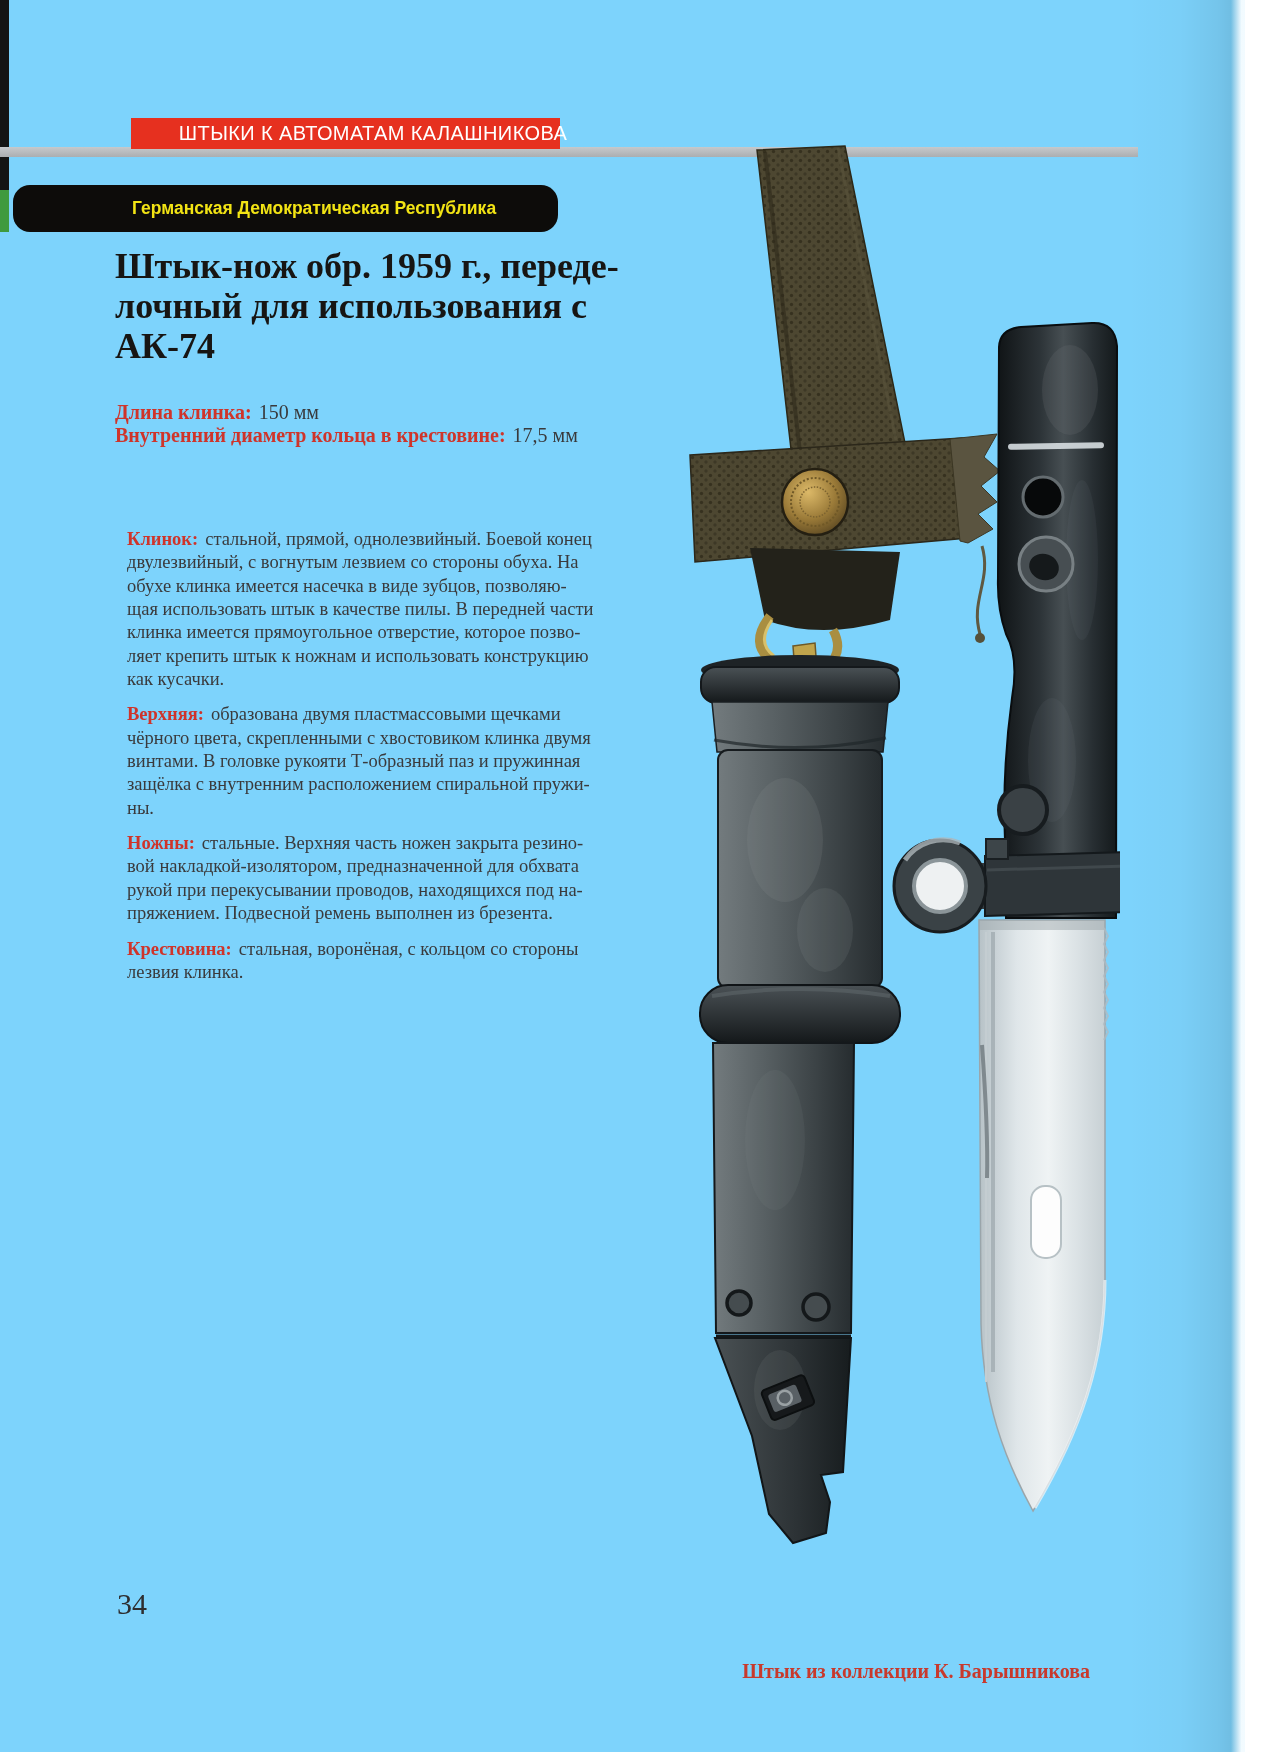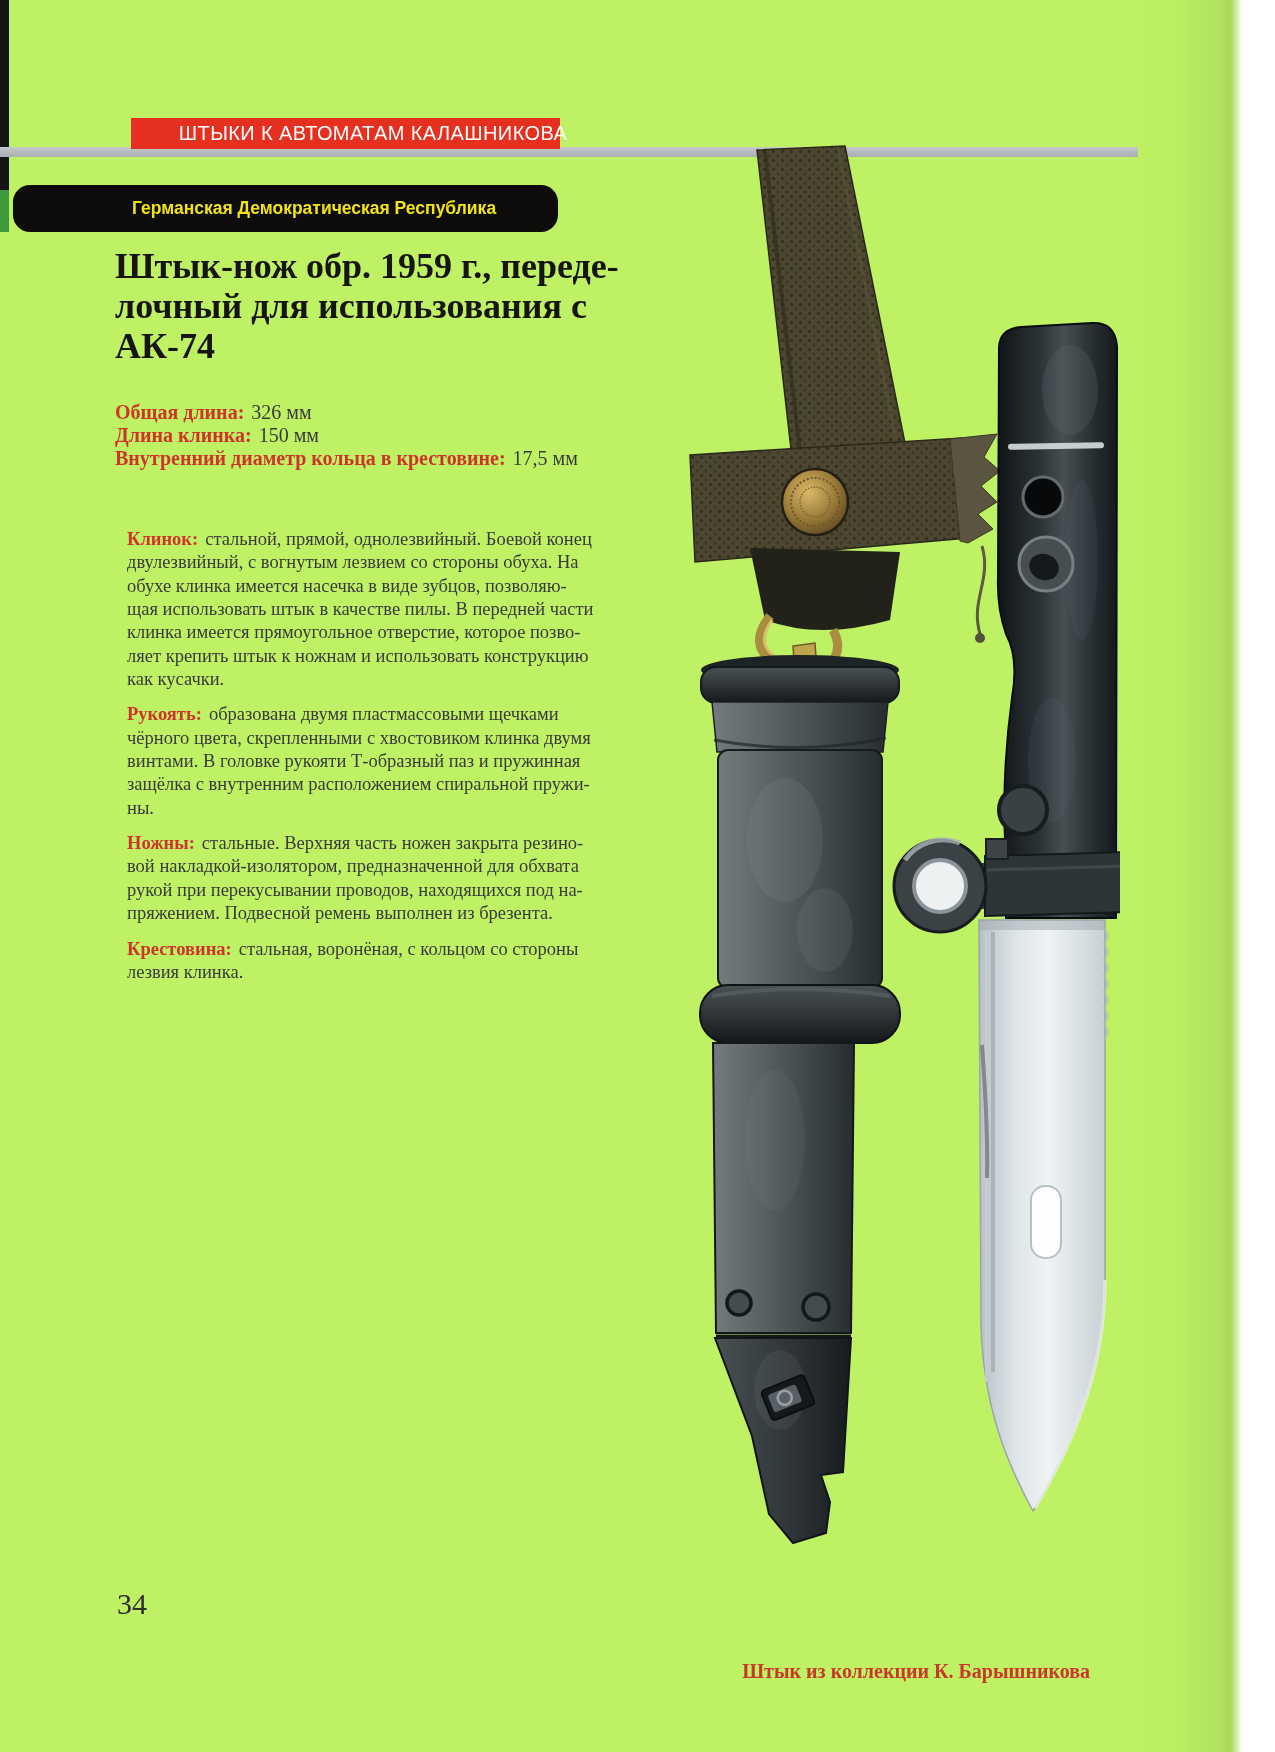--- a/index.html
+++ b/index.html
@@ -1,18 +1,18 @@
 <!DOCTYPE html>
 <html><head>
 <meta charset="utf-8">
 <style>
   html,body{margin:0;padding:0;background:#ffffff;}
   .page{
     position:relative;width:1245px;height:1752px;overflow:hidden;
-    background:#bef264;
+    background:#7dd3fc;
     font-family:"Liberation Serif","DejaVu Serif",serif;
   }
   
   .left-strip{position:absolute;left:0;top:0;width:9px;height:232px;background:#141414;}
   .left-strip-green{position:absolute;left:0;top:190px;width:9px;height:42px;background:#3f9a3e;}
   .gray-rule{position:absolute;left:0;top:147px;width:1138px;height:10px;
     background:linear-gradient(#c6c9cc,#abaeb1);}
   .right-edge{position:absolute;right:0;top:0;width:118px;height:1752px;
     background:linear-gradient(to right,rgba(0,0,0,0) 0%,rgba(0,0,0,0.02) 45%,rgba(0,0,0,0.07) 78%,rgba(0,0,0,0.10) 88%,rgba(255,255,255,0.9) 97%);}
 
@@ -59,39 +59,36 @@
   <div class="black-bar">
     <span>Германская Демократическая Республика</span>
   </div>
 
   <h1 class="title">Штык-нож обр. 1959 г., переде-
 лочный для использования с
 АК-74</h1>
 
   <div class="specs">
     <div class="spec-line">
-      <span class="lead">Общая длина:</span><span class="val">326 мм</span>
-    </div>
-    <div class="spec-line">
       <span class="lead">Длина клинка:</span><span class="val">150 мм</span>
     </div>
     <div class="spec-line">
       <span class="lead">Внутренний диаметр кольца в крестовине:</span><span class="val">17,5 мм</span>
     </div>
   </div>
 
   <div class="article-body">
     <p><span class="lead">Клинок:</span><span class="ptext">стальной, прямой, однолезвийный. Боевой конец
 двулезвийный, с вогнутым лезвием со стороны обуха. На
 обухе клинка имеется насечка в виде зубцов, позволяю-
 щая использовать штык в качестве пилы. В передней части
 клинка имеется прямоугольное отверстие, которое позво-
 ляет крепить штык к ножнам и использовать конструкцию
 как кусачки.</span></p>
-    <p><span class="lead">Рукоять:</span><span class="ptext">образована двумя пластмассовыми щечками
+    <p><span class="lead">Верхняя:</span><span class="ptext">образована двумя пластмассовыми щечками
 чёрного цвета, скрепленными с хвостовиком клинка двумя
 винтами. В головке рукояти Т-образный паз и пружинная
 защёлка с внутренним расположением спиральной пружи-
 ны.</span></p>
     <p><span class="lead">Ножны:</span><span class="ptext">стальные. Верхняя часть ножен закрыта резино-
 вой накладкой-изолятором, предназначенной для обхвата
 рукой при перекусывании проводов, находящихся под на-
 пряжением. Подвесной ремень выполнен из брезента.</span></p>
     <p><span class="lead">Крестовина:</span><span class="ptext">стальная, воронёная, с кольцом со стороны
 лезвия клинка.</span></p>

